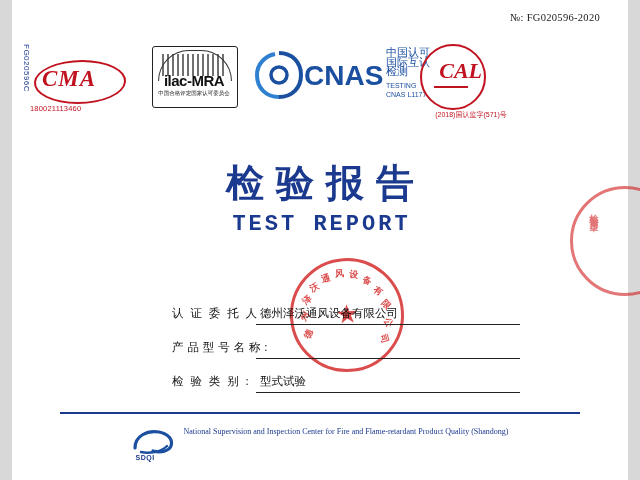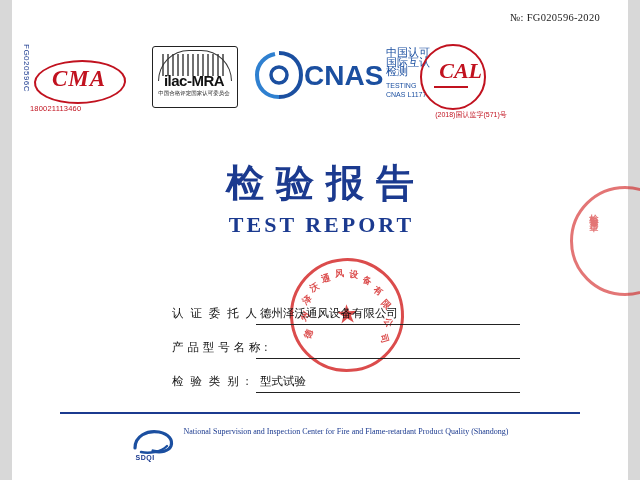--- a/index.html
+++ b/index.html
@@ -87,21 +87,20 @@
     height: 40px;
     border: 2.5px solid #c1121f;
     border-radius: 50%/50%;
     transform: skewX(-6deg);
   }
   .cma-text {
     position: absolute;
     left: 22px;
     top: 24px;
     width: 74px;
-    text-align: center;
     font-size: 23px;
     font-weight: bold;
     color: #c1121f;
     font-family: "Liberation Serif", serif;
     font-style: italic;
     letter-spacing: 1px;
   }
   .cma-num {
     position: absolute;
     left: 10px;
@@ -260,21 +259,21 @@
   .title-en {
     position: absolute;
     left: 0; top: 212px;
     width: 616px;
     text-align: center;
     font-size: 22px;
     font-weight: bold;
     color: #1b3a8f;
     letter-spacing: 3px;
     text-indent: 3px;
-    font-family: Liberation Serif, serif;
+    font-family: Liberation Mono, monospace;
   }
 
   
   .fields {
     position: absolute;
     left: 0; top: 300px;
     width: 616px;
   }
   .field {
     position: relative;

